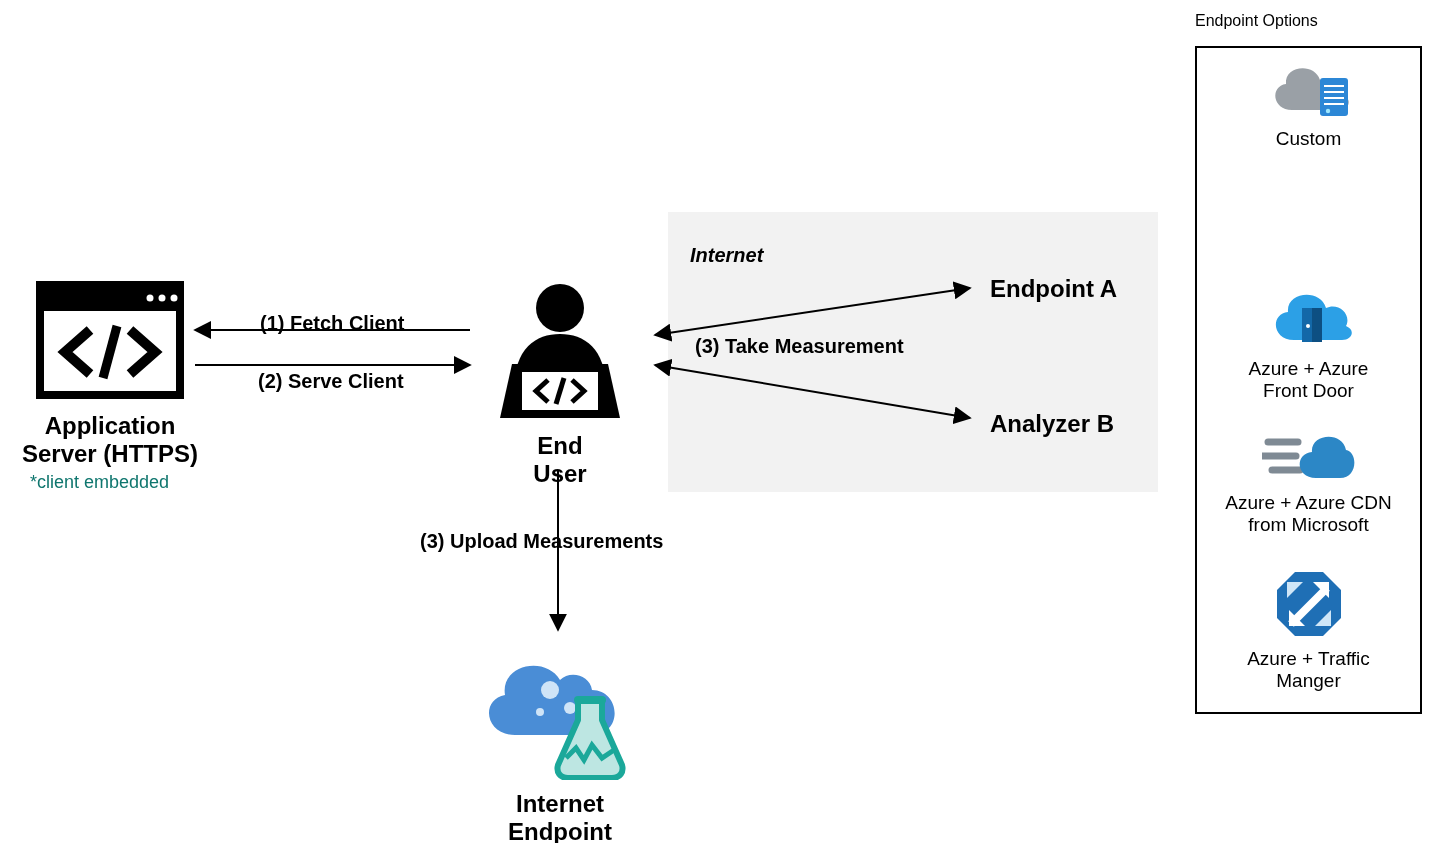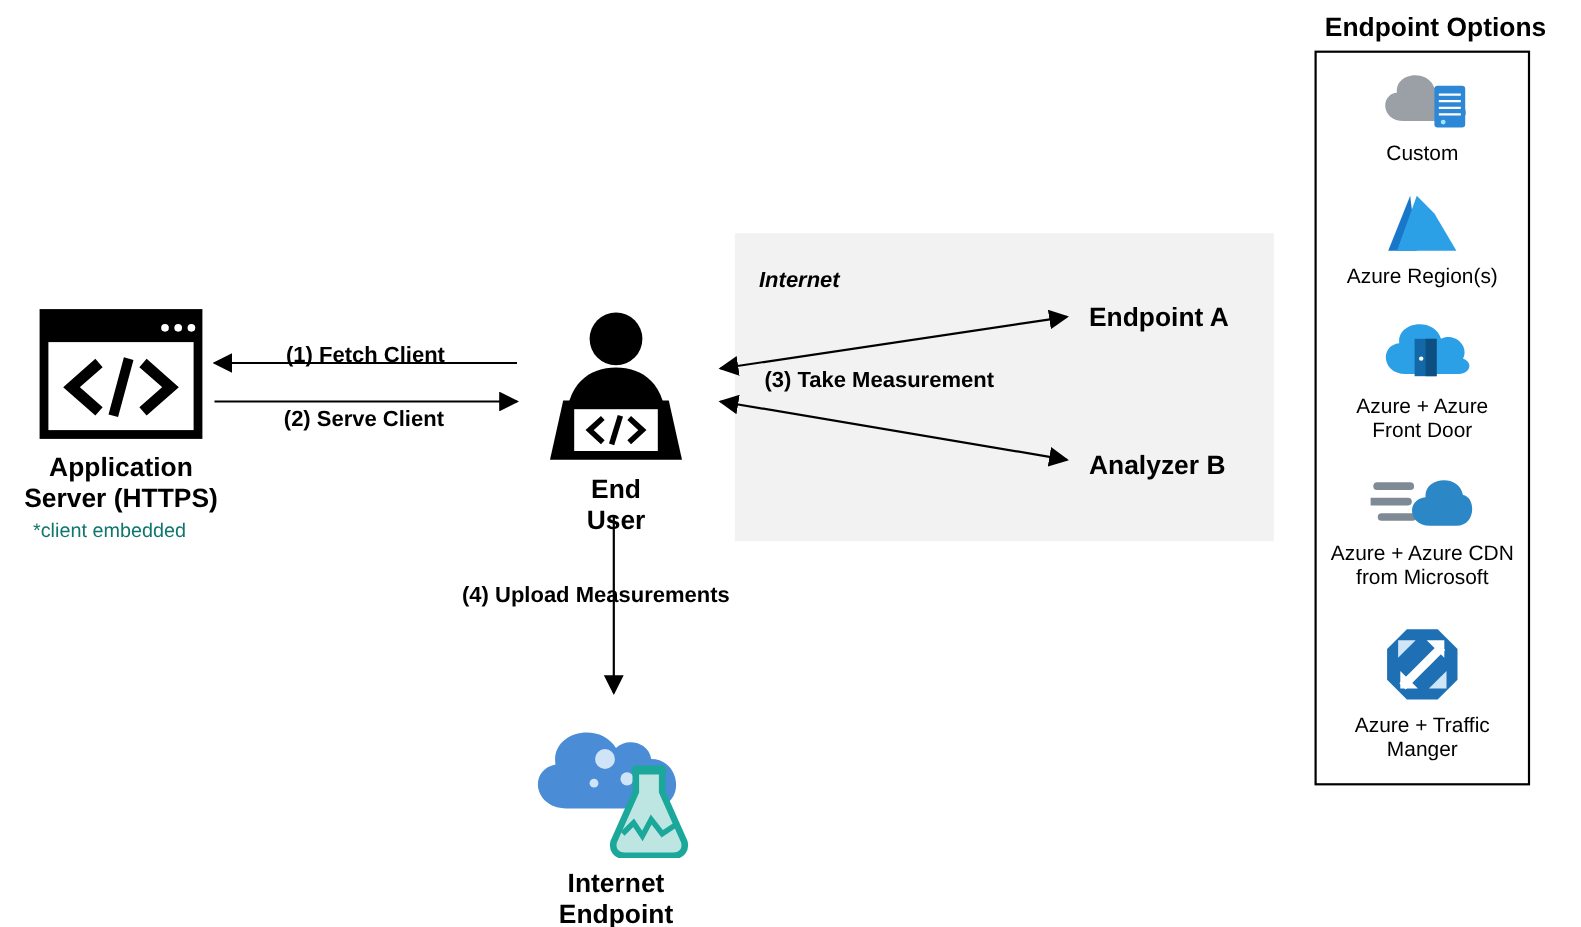--- a/index.html
+++ b/index.html
@@ -48,23 +48,23 @@
     font-weight: 700;
     font-size: 24px;
   }
   .options-box {
     position: absolute;
     border: 2px solid #000;
     box-sizing: border-box;
   }
   .options-title {
     position: absolute;
-    font-weight: 700;
-    font-size: 24px;
-    text-align: center;
+    font-weight: 400;
+    font-size: 16px;
+    text-align: left;
   }
   .opt-item {
     position: absolute;
     width: 100%;
     text-align: center;
   }
   .opt-text {
     font-size: 19px;
     line-height: 1.15;
     margin-top: 4px;
@@ -98,21 +98,21 @@
     <line x1="655" y1="335" x2="970" y2="288" stroke="#000" stroke-width="2" marker-start="url(#arrow)" marker-end="url(#arrow)"></line>
 
     <line x1="655" y1="365" x2="970" y2="418" stroke="#000" stroke-width="2" marker-start="url(#arrow)" marker-end="url(#arrow)"></line>
 
     <line x1="558" y1="470" x2="558" y2="630" stroke="#000" stroke-width="2" marker-end="url(#arrow)"></line>
   </svg>
 
   <div class="step" style="left:260px; top:312px;">(1) Fetch Client</div>
   <div class="step" style="left:258px; top:370px;">(2) Serve Client</div>
   <div class="step" style="left:695px; top:335px;">(3) Take Measurement</div>
-  <div class="step" style="left:420px; top:530px;">(4) Upload Measurements</div>
+  <div class="step" style="left:420px; top:530px;">(3) Upload Measurements</div>
 
   <svg class="abs" style="left:35px; top:280px;" width="150" height="120" viewBox="0 0 150 120">
     <rect x="5" y="5" width="140" height="110" fill="#fff" stroke="#000" stroke-width="8"></rect>
     <rect x="5" y="5" width="140" height="26" fill="#000"></rect>
     <circle cx="115" cy="18" r="3.5" fill="#fff"></circle>
     <circle cx="127" cy="18" r="3.5" fill="#fff"></circle>
     <circle cx="139" cy="18" r="3.5" fill="#fff"></circle>
     <path d="M55 50 L30 72 L55 94" fill="none" stroke="#000" stroke-width="10" stroke-linecap="butt"></path>
     <path d="M95 50 L120 72 L95 94" fill="none" stroke="#000" stroke-width="10" stroke-linecap="butt"></path>
     <line x1="82" y1="46" x2="68" y2="98" stroke="#000" stroke-width="9"></line>
@@ -138,42 +138,35 @@
     <circle cx="100" cy="68" r="6" fill="#cfe4f7"></circle>
     <circle cx="70" cy="72" r="4" fill="#cfe4f7"></circle>
 
     <path d="M108 60 L108 80 L88 125 C86 132 90 138 98 138 L142 138 C150 138 154 132 152 125 L132 80 L132 60 Z" fill="#bde6e2" stroke="#1ba89a" stroke-width="6" stroke-linejoin="round"></path>
     <rect x="104" y="56" width="32" height="8" rx="4" fill="#1ba89a"></rect>
     <polyline points="96,118 106,108 114,120 122,105 132,118 144,110" fill="none" stroke="#1ba89a" stroke-width="5"></polyline>
   </svg>
   <div class="label" style="left:470px; top:790px; width:180px;">Internet Endpoint</div>
 
   <div class="options-title" style="left:1195px; top:12px; width:220px;">Endpoint Options</div>
-  <div class="options-box" style="left:1195px; top:46px; width:196px; height:668px;">
+  <div class="options-box" style="left:1195px; top:46px; width:227px; height:668px;">
 
     <div class="opt-item" style="top:12px;">
       <svg width="90" height="60" viewBox="0 0 90 60">
         <path d="M28 50 C8 50 6 26 22 24 C20 6 50 2 56 20 C66 16 78 24 76 34 C88 36 88 50 74 50 Z" fill="#9aa0a6"></path>
         <rect x="56" y="18" width="28" height="38" rx="3" fill="#2c87d6"></rect>
         <line x1="60" y1="26" x2="80" y2="26" stroke="#fff" stroke-width="2"></line>
         <line x1="60" y1="32" x2="80" y2="32" stroke="#fff" stroke-width="2"></line>
         <line x1="60" y1="38" x2="80" y2="38" stroke="#fff" stroke-width="2"></line>
         <line x1="60" y1="44" x2="80" y2="44" stroke="#fff" stroke-width="2"></line>
         <circle cx="64" cy="51" r="2.2" fill="#9fe8ff"></circle>
       </svg>
       <div class="opt-text">Custom</div>
     </div>
 
-    <div class="opt-item" style="top:126px;">
-      <svg width="70" height="58" viewBox="0 0 70 58">
-        <path d="M24 4 L4 54 L30 54 Z" fill="#1877c9"></path>
-        <path d="M30 4 L12 54 L66 54 L46 20 Z" fill="#2ca0e6"></path>
-      </svg>
-      <div class="opt-text">Azure Region(s)</div>
-    </div>
 
     <div class="opt-item" style="top:240px;">
       <svg width="90" height="62" viewBox="0 0 90 62">
         <path d="M30 52 C8 52 6 26 24 24 C22 4 56 0 62 20 C74 14 88 26 82 38 C92 42 88 52 78 52 Z" fill="#2ca0e6"></path>
         <rect x="38" y="20" width="20" height="34" fill="#1368a8"></rect>
         <rect x="48" y="20" width="10" height="34" fill="#0d4f82"></rect>
         <circle cx="44" cy="38" r="2" fill="#fff"></circle>
       </svg>
       <div class="opt-text">Azure + Azure
 Front Door</div>

